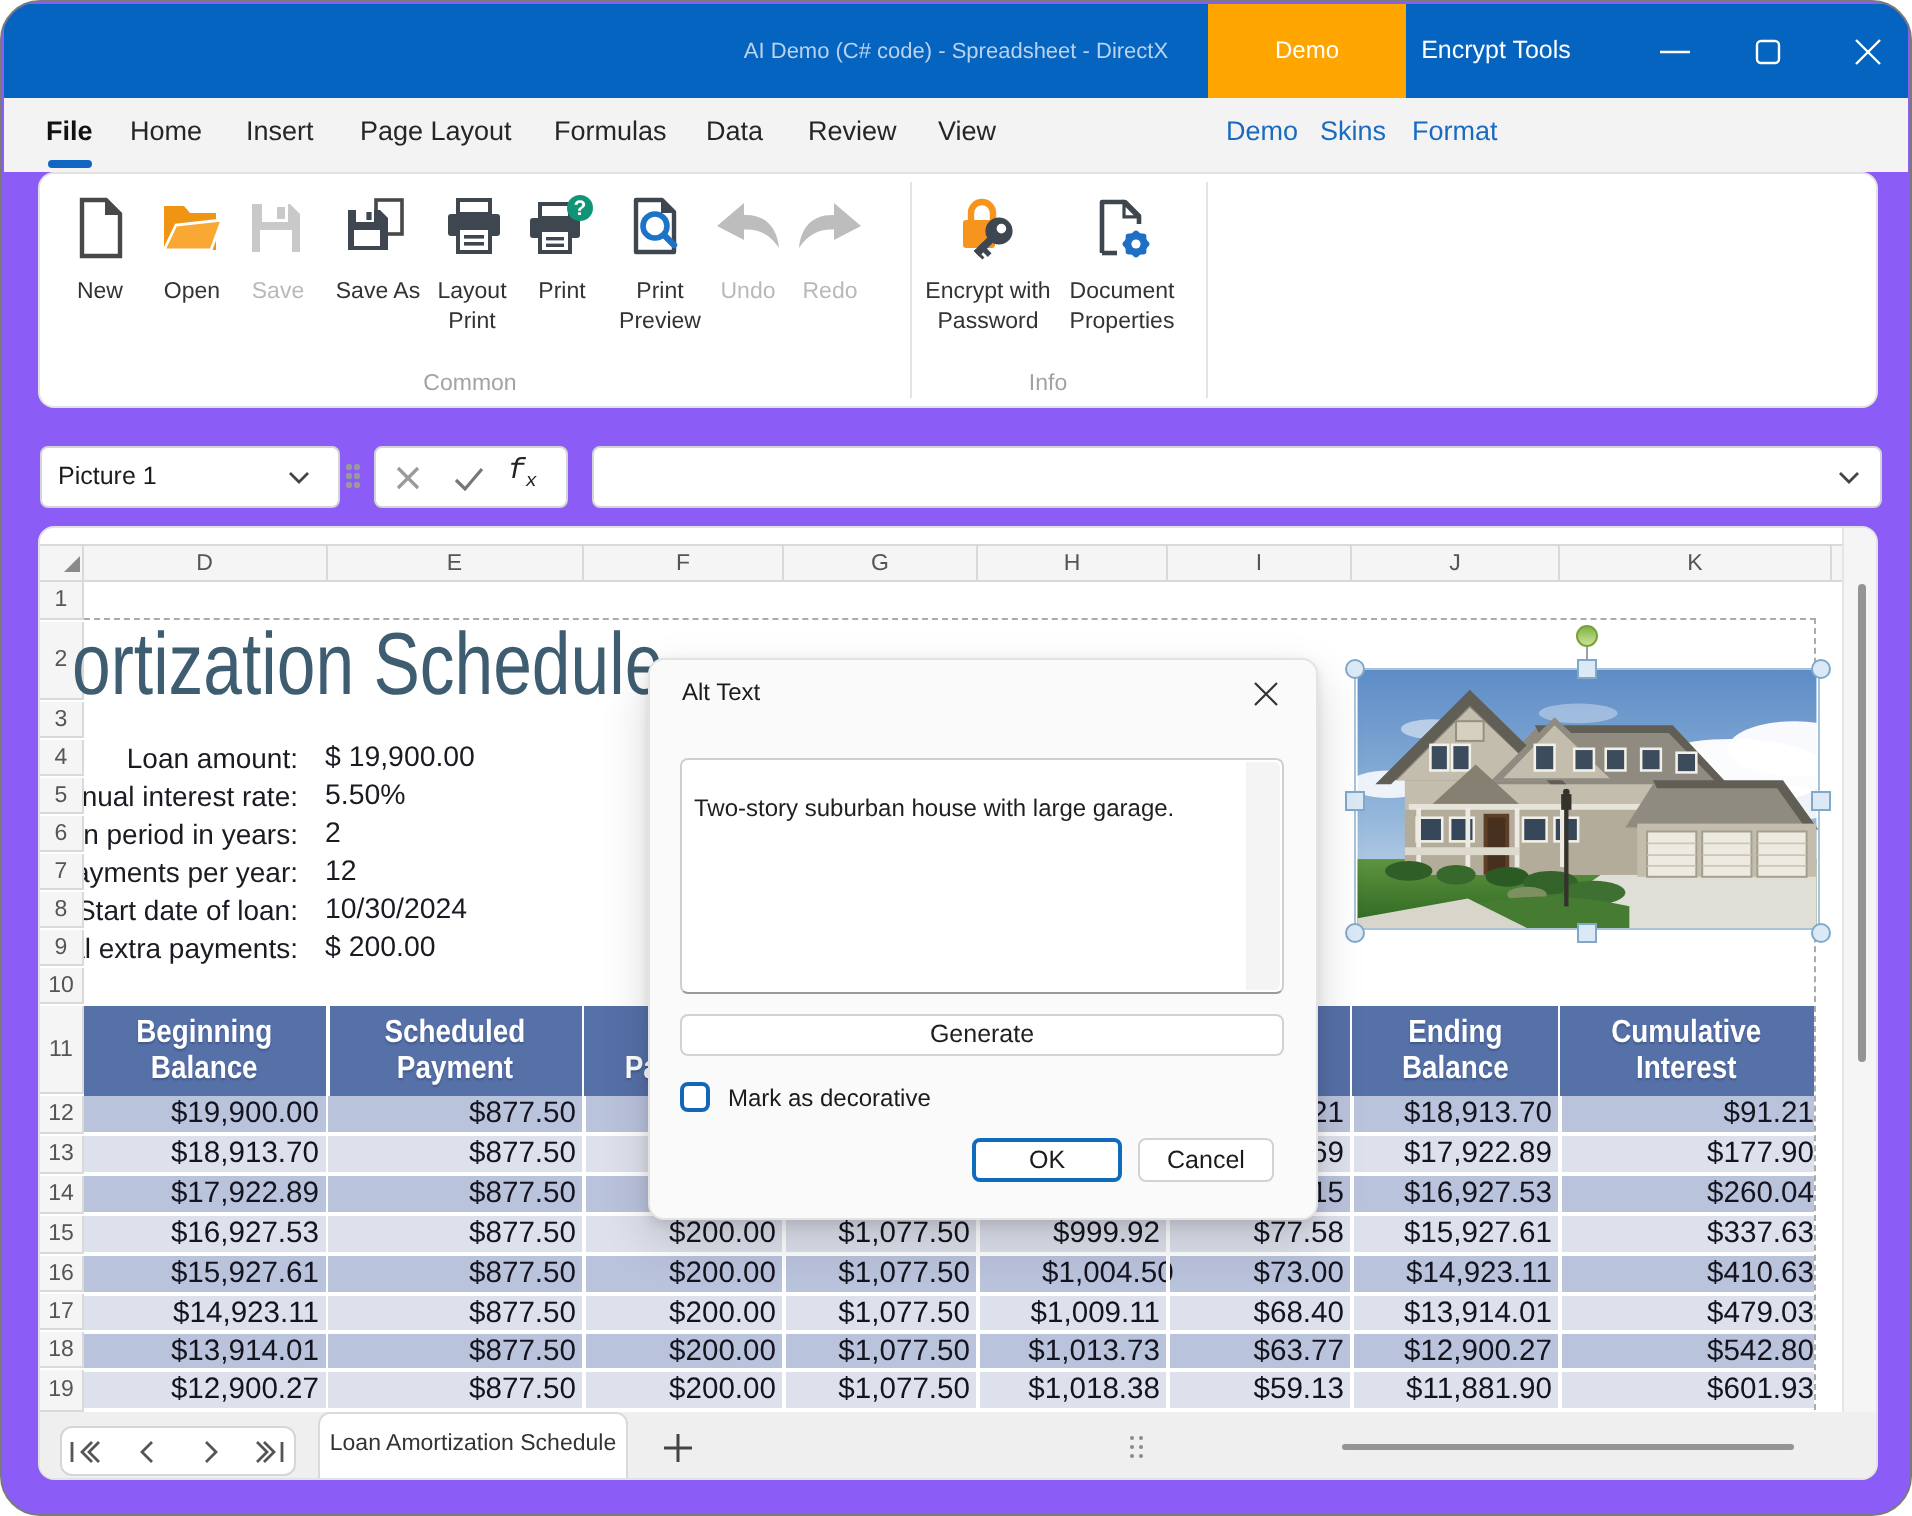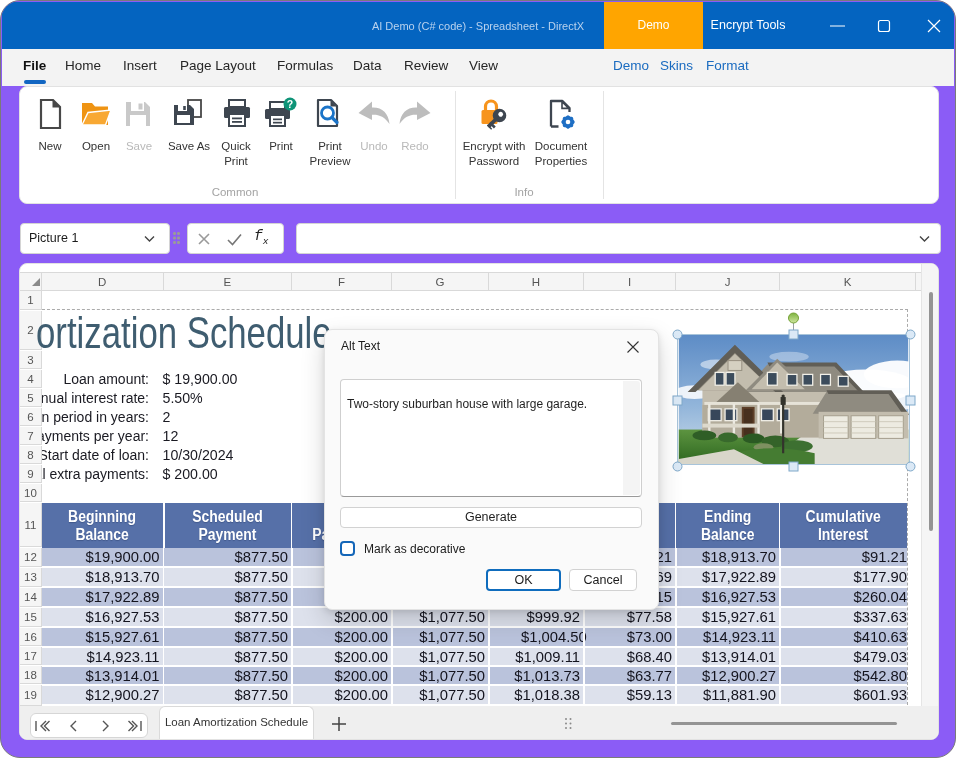--- a/index.html
+++ b/index.html
@@ -99,21 +99,21 @@
       </svg>
     <div class="rlab" style="left:140px; width:58px;">Save As</div>
 
     <svg class="ric" style="left:200px" viewBox="0 0 34 34">
         <rect x="9" y="3" width="16" height="7" fill="#fff" stroke="#3e4650" stroke-width="2"></rect>
         <rect x="4" y="10" width="26" height="11" rx="1.5" fill="#3e4650"></rect>
         <rect x="9" y="17" width="16" height="12" fill="#fff" stroke="#3e4650" stroke-width="2"></rect>
         <rect x="12" y="20.5" width="10" height="1.8" fill="#3e4650"></rect>
         <rect x="12" y="24" width="10" height="1.8" fill="#3e4650"></rect>
       </svg>
-    <div class="rlab" style="left:194px; width:44px;">Quick
+    <div class="rlab" style="left:194px; width:44px;">Layout
 Print</div>
 
     <svg class="ric" style="left:243px" viewBox="0 0 34 34">
         <rect x="7" y="5" width="15" height="7" fill="#fff" stroke="#3e4650" stroke-width="2"></rect>
         <rect x="2" y="12" width="25" height="10" rx="1.5" fill="#3e4650"></rect>
         <rect x="7" y="18" width="15" height="11" fill="#fff" stroke="#3e4650" stroke-width="2"></rect>
         <rect x="10" y="21.5" width="9" height="1.7" fill="#3e4650"></rect>
         <rect x="10" y="24.8" width="9" height="1.7" fill="#3e4650"></rect>
         <circle cx="27" cy="7" r="6.5" fill="#0f9478"></circle>
         <text x="27" y="10.6" font-size="10.5" font-weight="bold" fill="#fff" text-anchor="middle" font-family="Liberation Sans">?</text>

